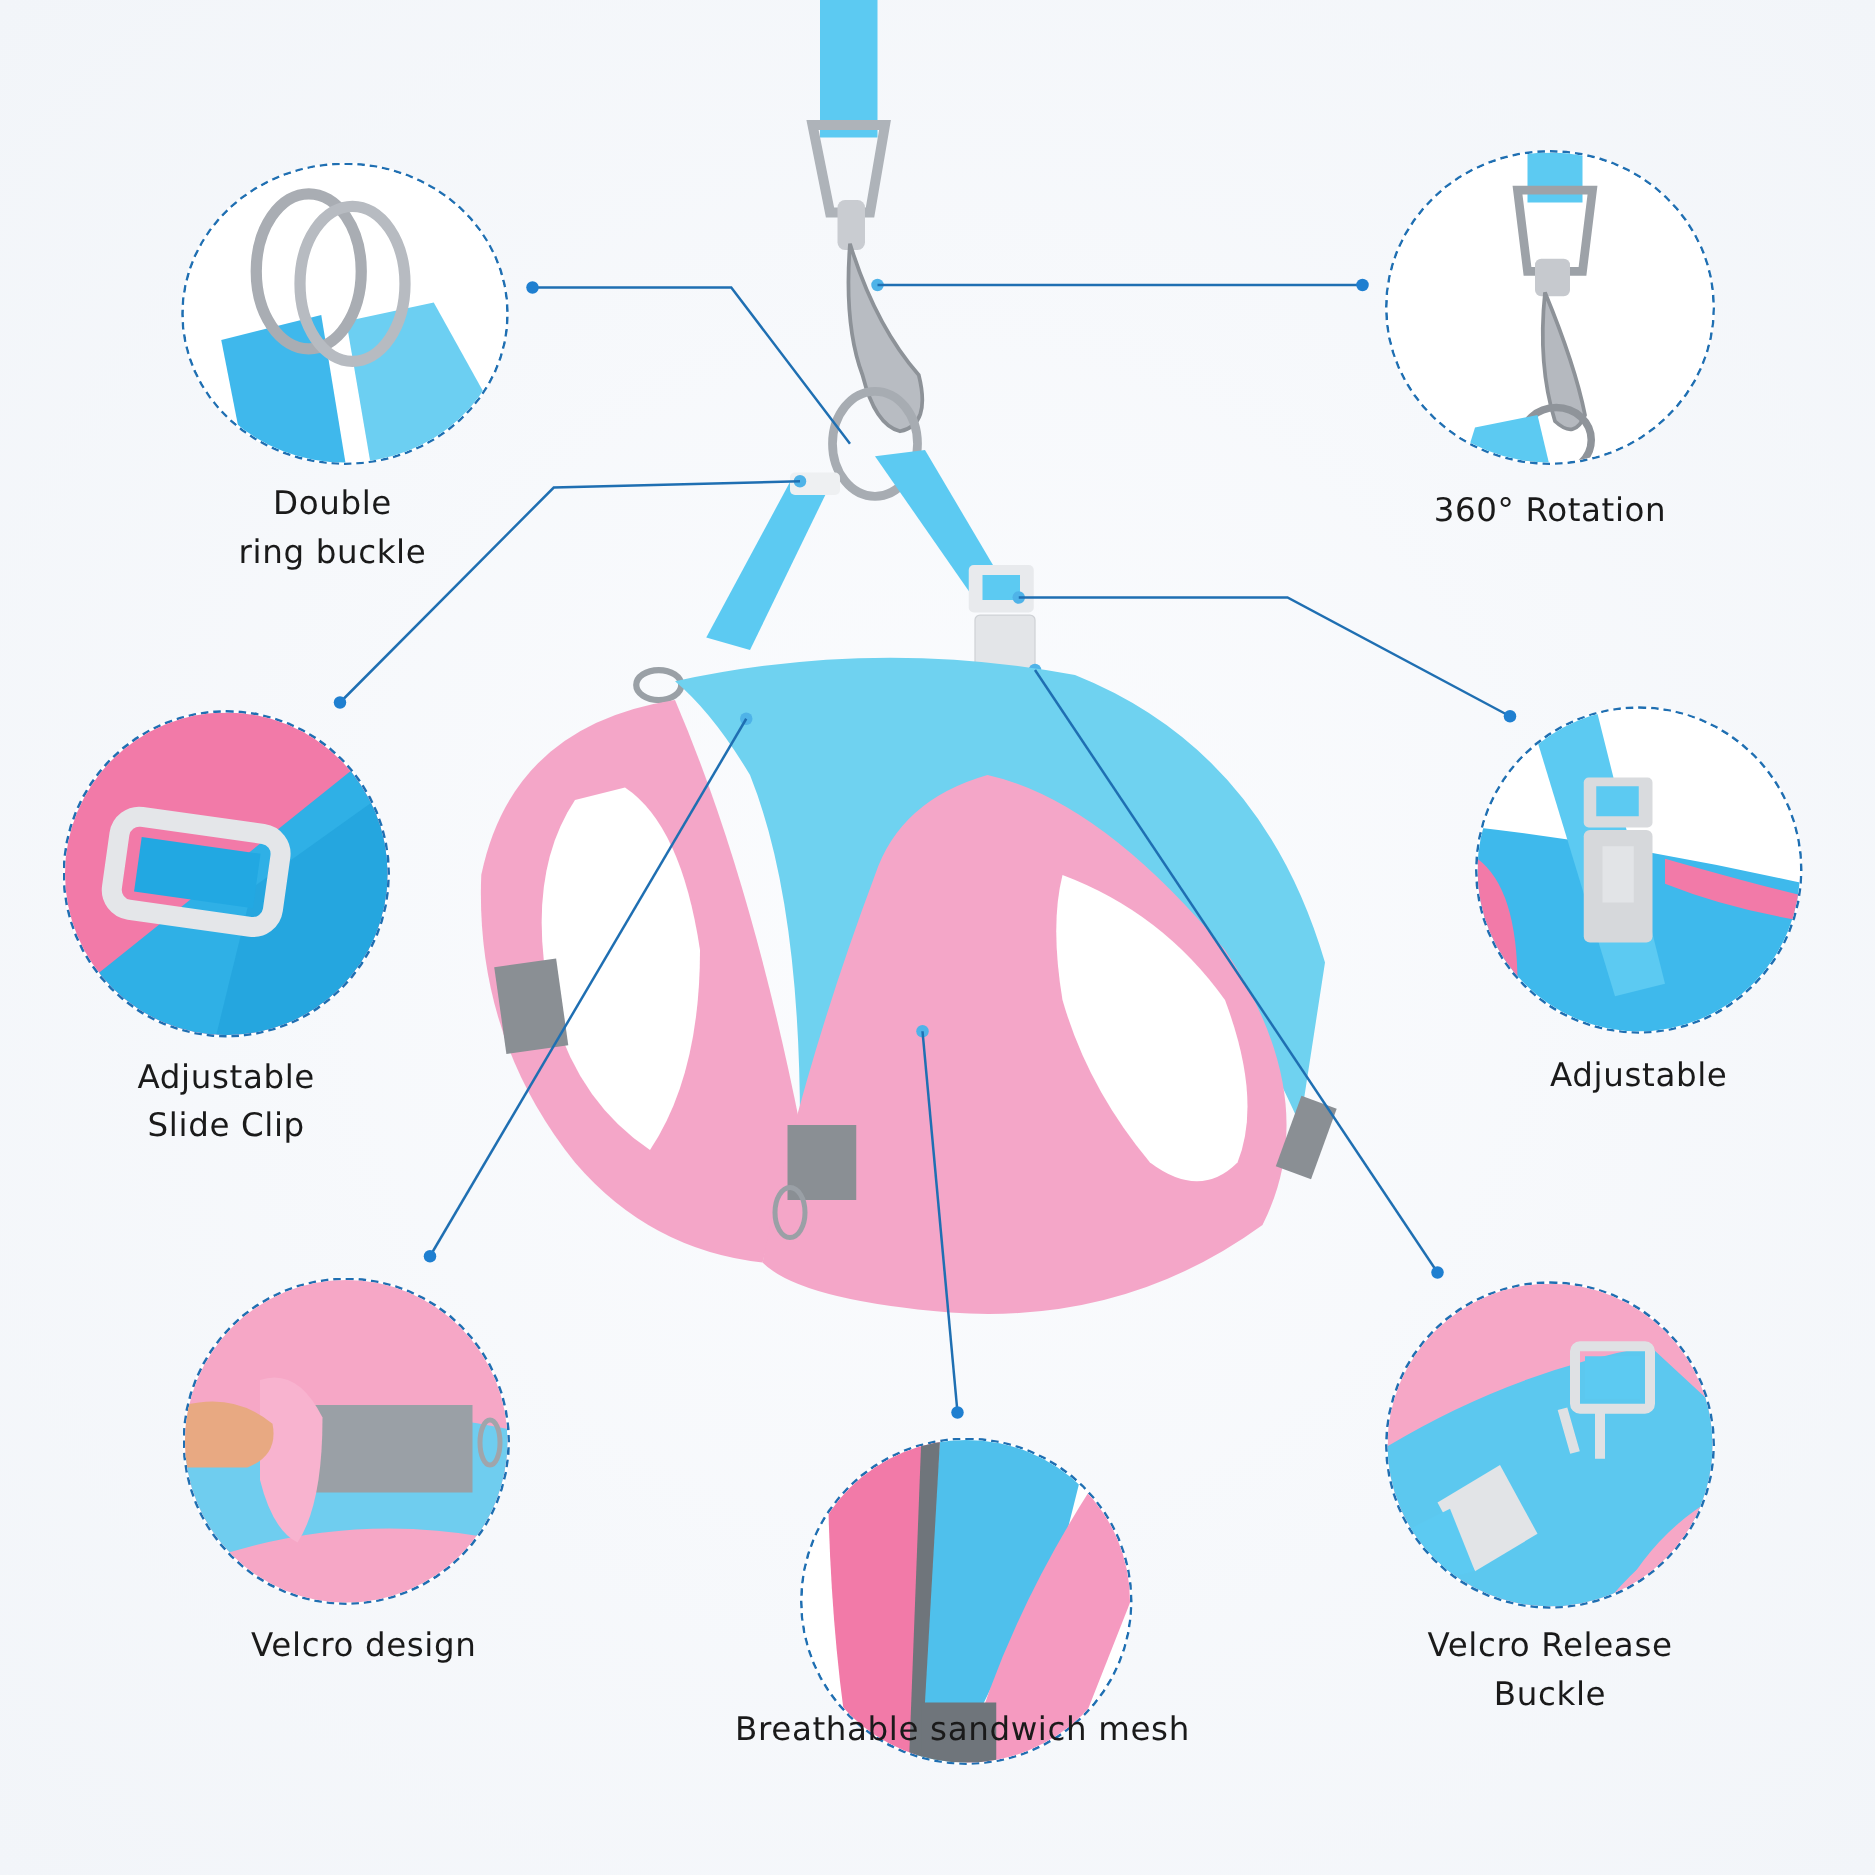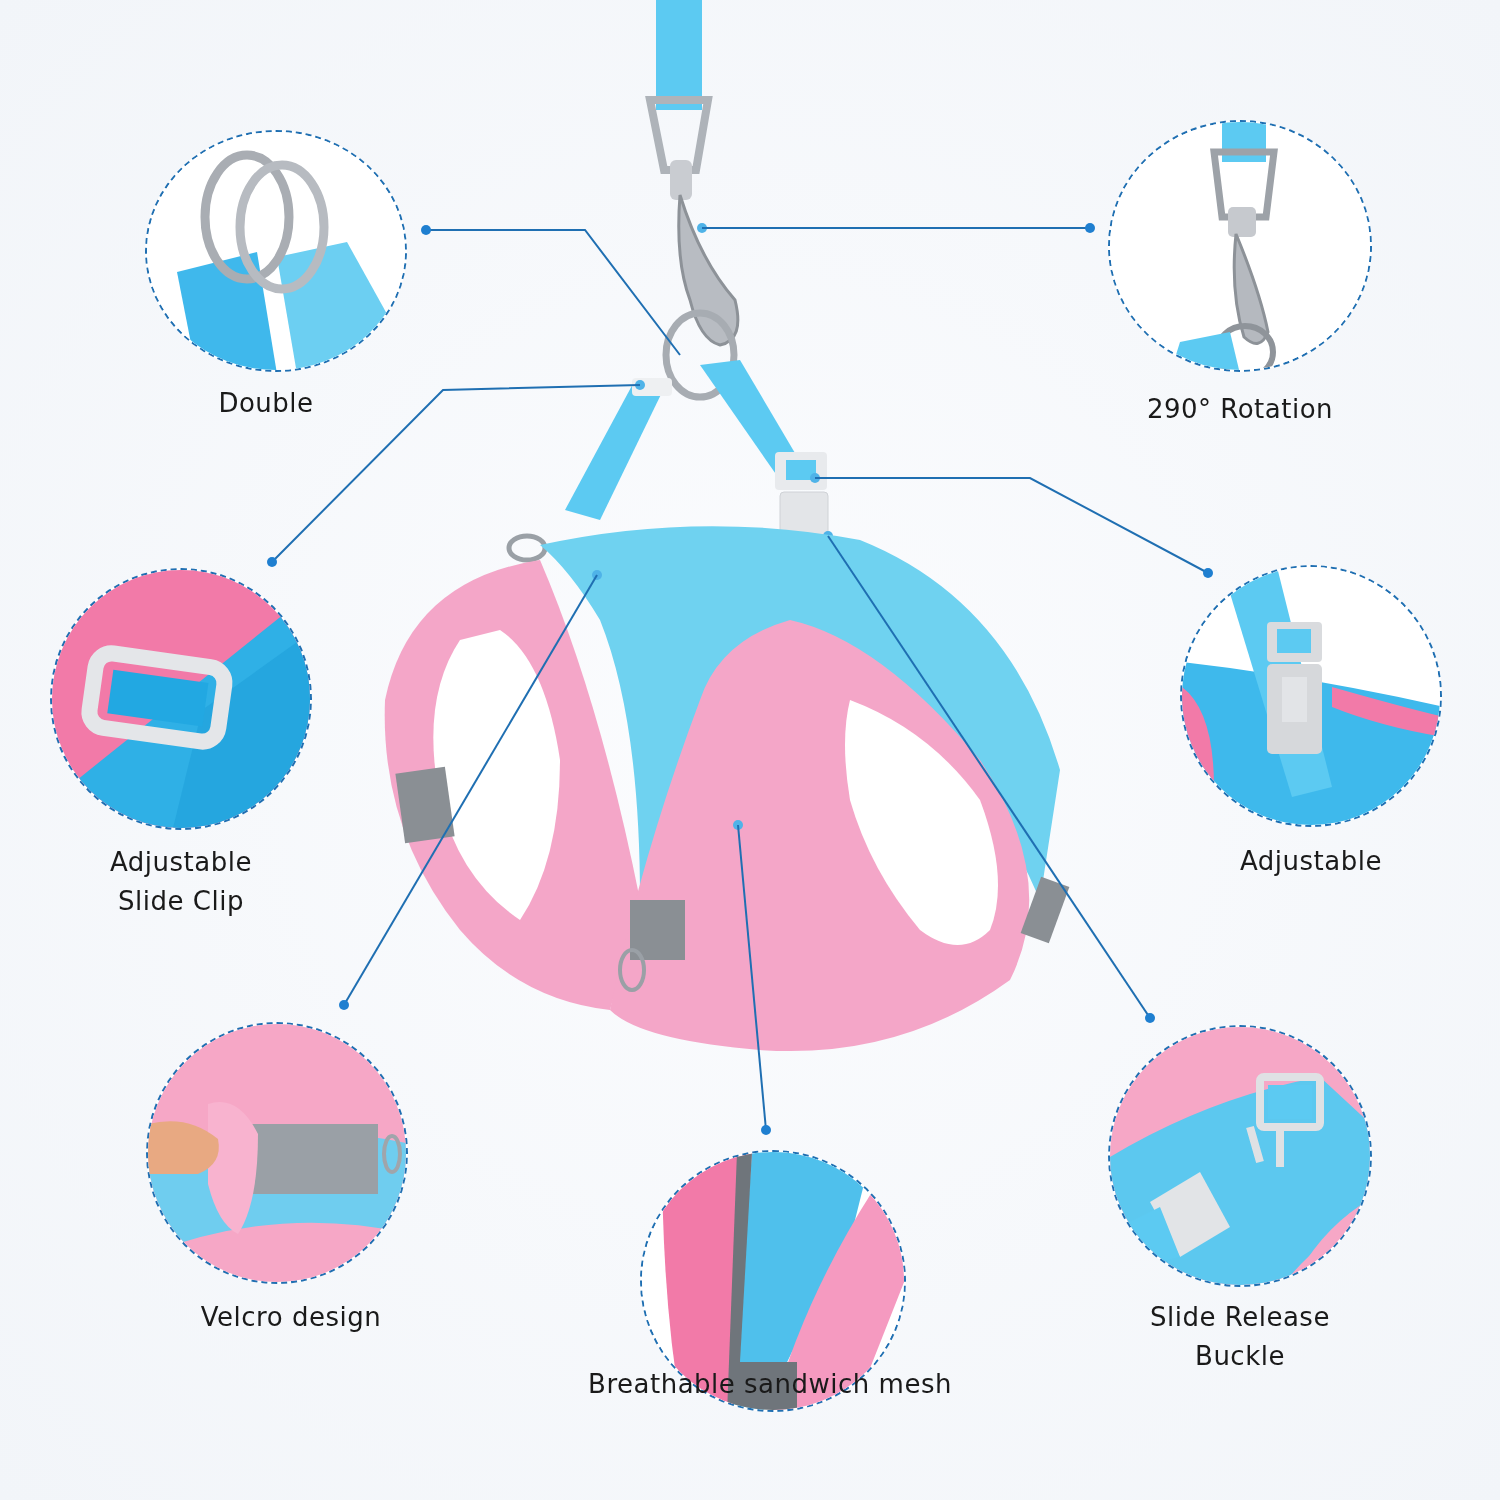--- a/index.html
+++ b/index.html
@@ -87,37 +87,38 @@
     <svg width="262" height="242" viewBox="0 0 262 242">
       <rect x="0" y="0" width="262" height="242" fill="#ffffff"></rect>
       <path d="M30 140 L110 120 L130 242 L50 242 Z" fill="#3fb8ec"></path>
       <path d="M130 125 L200 110 L250 200 L200 242 L150 242 Z" fill="#6ccff2"></path>
       <ellipse cx="100" cy="85" rx="42" ry="62" fill="none" stroke="#a9adb3" stroke-width="9"></ellipse>
       <ellipse cx="135" cy="95" rx="42" ry="62" fill="none" stroke="#b7bbc1" stroke-width="9"></ellipse>
     </svg>
   </div>
   <div class="label" style="left:145px;top:384px;width:242px;">
     <div>Double</div>
+    <div>ring buckle</div>
   </div>
 </div>
 
 <div class="feature">
   <div class="circle" style="left:1108px;top:120px;width:264px;height:252px;">
     <svg width="264" height="252" viewBox="0 0 264 252">
       <rect x="0" y="0" width="264" height="252" fill="#ffffff"></rect>
       <rect x="112" y="0" width="44" height="40" fill="#5ccaf2"></rect>
       <path d="M104 30 L164 30 L156 95 L112 95 Z" fill="none" stroke="#9da2a8" stroke-width="7"></path>
       <rect x="118" y="85" width="28" height="30" rx="5" fill="#c6c9ce"></rect>
       <path d="M126 112 Q150 170 158 210 Q150 230 134 215 Q120 170 126 112 Z" fill="#b5b9bf" stroke="#8d9298" stroke-width="3"></path>
       <ellipse cx="135" cy="230" rx="28" ry="26" fill="none" stroke="#8f949a" stroke-width="6"></ellipse>
       <path d="M70 220 L120 210 L130 252 L60 252 Z" fill="#5ccaf2"></path>
     </svg>
   </div>
   <div class="label" style="left:1108px;top:390px;width:264px;">
-    <div>290° Rotation</div>
+    <div>360° Rotation</div>
   </div>
 </div>
 
 <div class="feature">
   <div class="circle" style="left:50px;top:568px;width:262px;height:262px;">
     <svg width="262" height="262" viewBox="0 0 262 262">
       <rect x="0" y="0" width="262" height="262" fill="#f27aa8"></rect>
       <path d="M0 230 L262 20 L262 262 L0 262 Z" fill="#2fb0e6"></path>
       <path d="M150 140 L262 60 L262 262 L120 262 Z" fill="#1d9fd8" opacity="0.55"></path>
       <rect x="40" y="90" width="130" height="75" rx="16" fill="none" stroke="#e4e6e9" stroke-width="16" transform="rotate(8 105 127)"></rect>
@@ -172,21 +173,21 @@
       <path d="M0 130 Q100 70 210 50 L264 100 L264 180 Q200 220 170 262 L0 262 Z" fill="#5cc8ef"></path>
       <path d="M180 262 Q210 200 264 170 L264 262 Z" fill="#f6a7c6"></path>
       <rect x="150" y="50" width="60" height="50" rx="4" fill="none" stroke="#dfe1e4" stroke-width="8"></rect>
       <rect x="158" y="58" width="44" height="34" fill="#5ccaf2"></rect>
       <path d="M140 100 L150 135 M170 100 L170 140" stroke="#dfe1e4" stroke-width="8"></path>
       <path d="M40 175 L90 145 L120 200 L70 230 Z" fill="#e2e4e7"></path>
       <path d="M10 200 L50 180 L70 230 L30 240 Z" fill="#5ccaf2"></path>
     </svg>
   </div>
   <div class="label" style="left:1108px;top:1298px;width:264px;">
-    <div>Slide Release</div>
+    <div>Velcro Release</div>
     <div>Buckle</div>
   </div>
 </div>
 
 <div class="feature">
   <div class="circle" style="left:640px;top:1150px;width:266px;height:262px;">
     <svg width="266" height="262" viewBox="0 0 266 262">
       <rect x="0" y="0" width="266" height="262" fill="#ffffff"></rect>
       <path d="M20 0 L110 0 L90 262 L40 262 Q20 150 20 0 Z" fill="#f27aa8"></path>
       <path d="M110 0 L230 0 L200 120 L150 200 L120 262 L90 262 Z" fill="#4fc0ec"></path>

